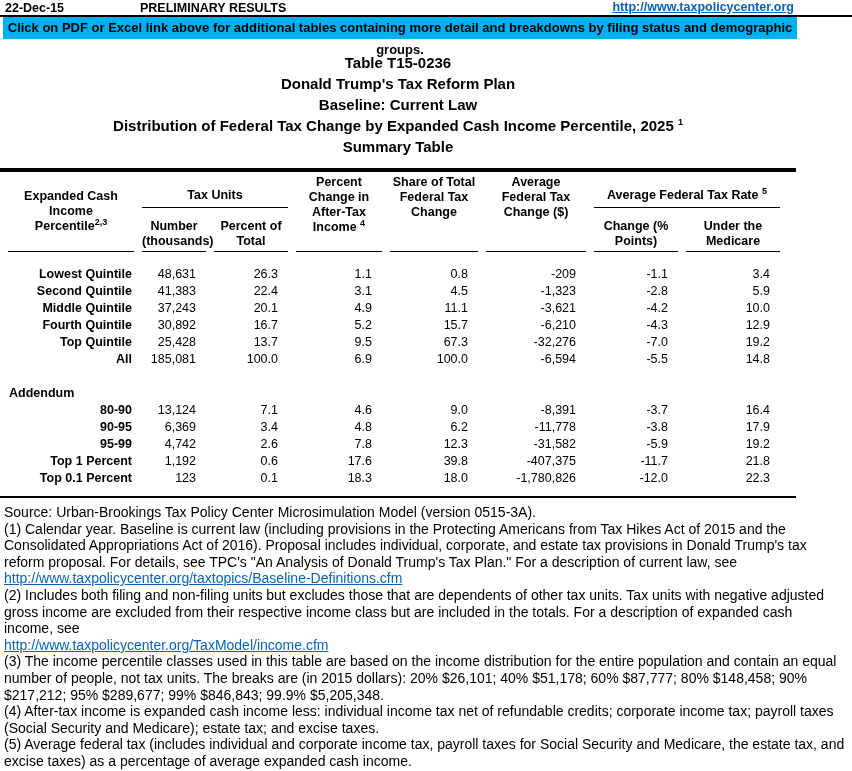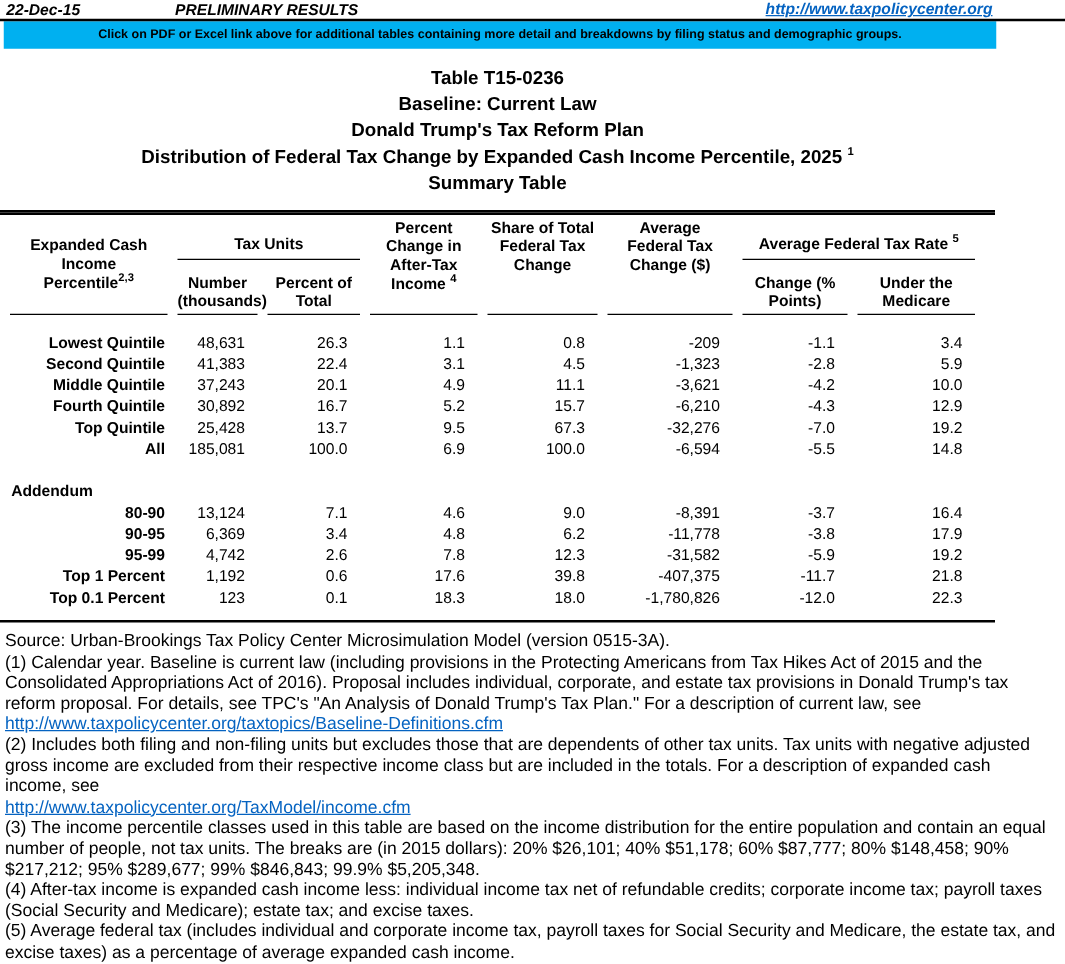--- a/index.html
+++ b/index.html
@@ -11,37 +11,36 @@
     position: relative;
     overflow: hidden;
   }
   
   .topbar {
     position: relative;
     height: 17px;
     border-bottom: 2px solid #000;
     font-size: 12.5px;
     font-weight: bold;
-    font-style: italic;
   }
   .topbar .date { position: absolute; left: 5px; top: 1px; }
   .topbar .prelim { position: absolute; left: 140px; top: 1px; }
   .topbar .sitelink {
     position: absolute; right: 58px; top: 0;
     font-weight: bold;
   }
   a.link { color: #0563C1; text-decoration: underline; cursor: pointer; }
   
   .banner {
     margin-left: 3px;
     width: 794px;
     height: 22px;
     line-height: 22px;
     text-align: center;
-    font-size: 10px;
+    font-size: 13px;
     font-weight: bold;
     color: #000;
   }
   
   .titles {
     width: 796px;
     margin-top: 13px;
     text-align: center;
     font-size: 15px;
     font-weight: bold;
@@ -102,22 +101,22 @@
 <div class="topbar">
   <span class="date">22-Dec-15</span>
   <span class="prelim">PRELIMINARY RESULTS</span>
   <a class="link sitelink">http://www.taxpolicycenter.org</a>
 </div>
 
 <div class="banner" id="banner" style="background: rgb(0, 176, 240);">Click on PDF or Excel link above for additional tables containing more detail and breakdowns by filing status and demographic groups.</div>
 
 <div class="titles">
   <div>Table T15-0236</div>
+  <div>Donald Trump's Tax Reform Plan</div>
   <div>Baseline: Current Law</div>
-  <div>Donald Trump's Tax Reform Plan</div>
   <div><span>Distribution of Federal Tax Change by Expanded Cash Income Percentile, 2025</span> <sup>1</sup></div>
   <div>Summary Table</div>
 </div>
 
 <div class="tablewrap">
   <div class="dbl"></div>
   <table class="main">
     <colgroup>
       <col class="c1">
         <col class="c2">

